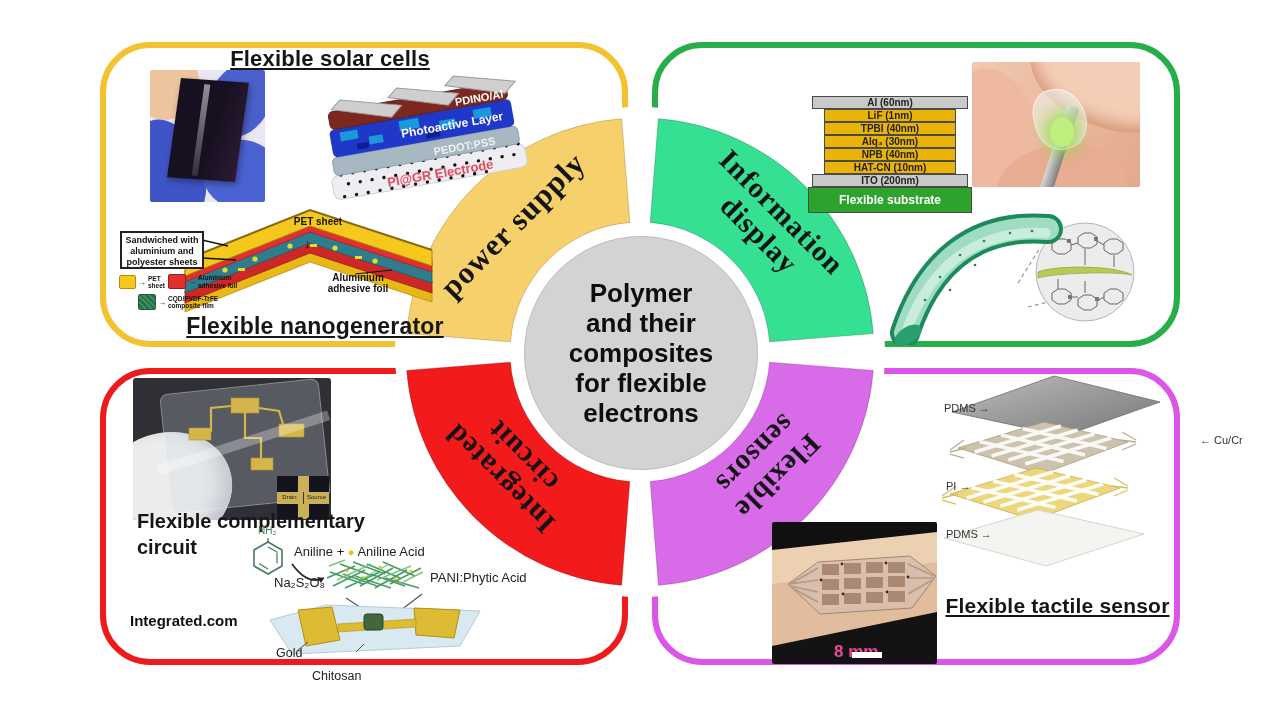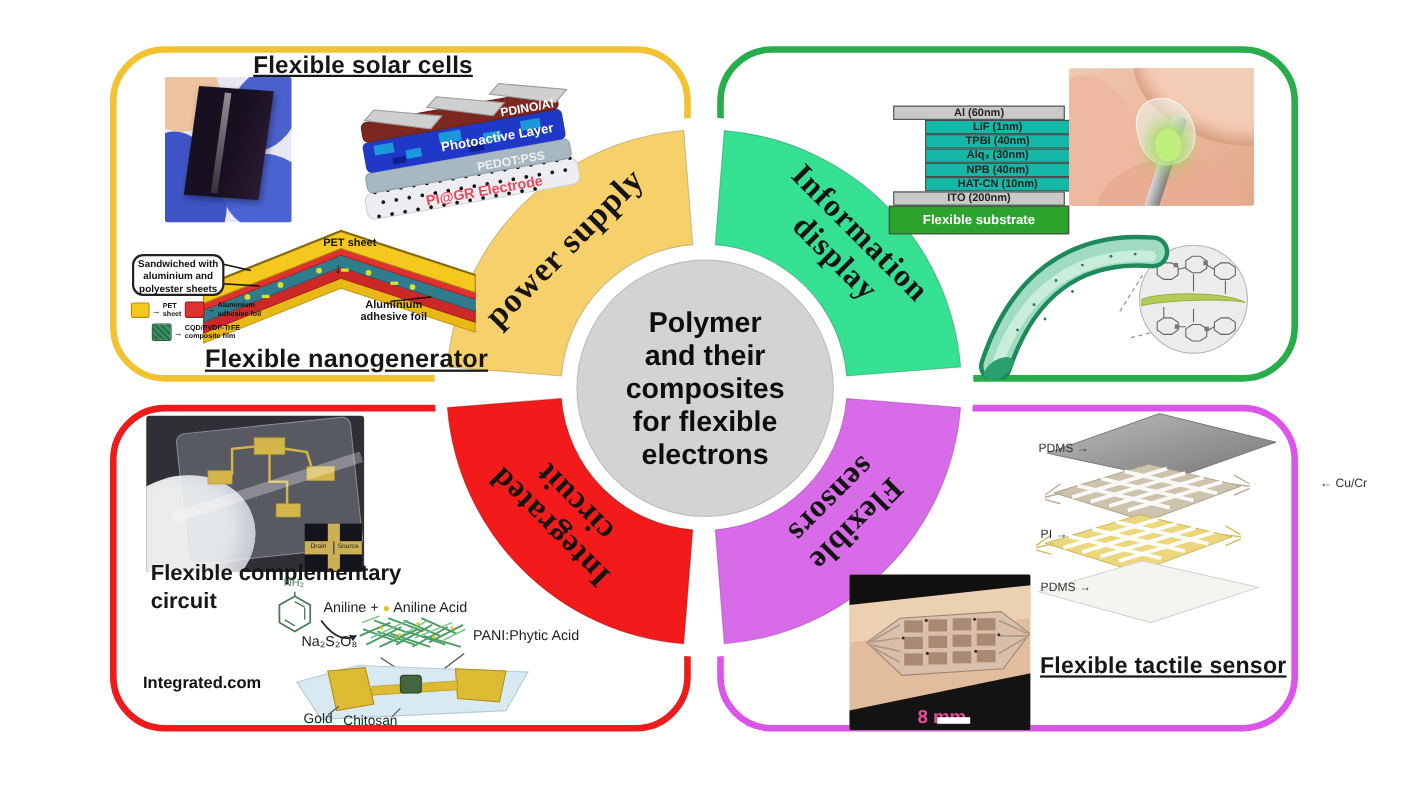--- a/index.html
+++ b/index.html
@@ -21,21 +21,21 @@
   .center-circle div{font:700 26px "Liberation Sans",sans-serif;line-height:1.16;color:#0d0d0d;}
   .arcLabel{position:absolute;z-index:4;font-family:"Liberation Serif",serif;font-weight:700;
             color:#141414;text-align:center;letter-spacing:1px;}
   .content{z-index:5;}
   .qtitle{position:absolute;z-index:5;font:700 22px "Liberation Sans",sans-serif;color:#161616;
           text-align:center;letter-spacing:.2px;text-decoration:underline;}
   
   .bar{position:relative;box-sizing:border-box;border:1px solid #4a4a4a;text-align:center;
        font:700 10px "Liberation Sans",sans-serif;color:#222;line-height:11px;}
   .bar.metal{background:#c9c9c9;width:156px;height:13px;}
-  .bar.organic{background:#14b8a6;width:132px;height:13px;margin-left:29px;}
+  .bar.organic{background:#eab308;width:132px;height:13px;margin-left:12px;}
   .bar.substrate{background:#2da32d;width:164px;height:26px;margin-left:-4px;color:#fff;
                  font-size:12px;line-height:24px;}
   
   .legend-row{position:absolute;display:flex;align-items:center;gap:2px;z-index:6;}
   .swatch{display:inline-block;border-radius:2px;flex:none;}
   .legend-arrow{font:700 8px "Liberation Sans",sans-serif;color:#111;}
   .legend-label{font:700 6.5px "Liberation Sans",sans-serif;color:#111;line-height:1.15;}
   .chemtext{position:absolute;z-index:6;font:400 13px "Liberation Sans",sans-serif;color:#222;}
   .ptr{position:absolute;z-index:6;font:700 10px "Liberation Sans",sans-serif;color:#111;
        text-align:center;line-height:1.12;}
@@ -187,21 +187,21 @@
     <path d="M15,62 L140,12 L262,52 L262,68 L140,28 L15,78 Z" fill="#f5c81e" stroke="#a8800e" stroke-width="1"></path>
     <path d="M15,62 L140,12 L262,52" fill="none" stroke="#8a6a10" stroke-width="2"></path>
     <line x1="32" y1="42" x2="58" y2="48" stroke="#111" stroke-width="1.4"></line>
     <line x1="32" y1="60" x2="66" y2="62" stroke="#111" stroke-width="1.4"></line>
     <line x1="185" y1="76" x2="222" y2="72" stroke="#111" stroke-width="1.2"></line>
   </svg>
 
   <div class="ptr" style="left:290px;top:216px;width:56px;">PET sheet</div>
   <div class="abs content" style="left:304px;top:236px;font:700 13px 'Liberation Sans',sans-serif;color:#111;">↓</div>
   <div class="ptr" style="left:318px;top:272px;width:80px;">Aluminium adhesive foil</div>
-  <div class="abs content" style="left:120px;top:231px;width:84px;height:38px;border:2px solid #222;border-radius:10px;background:#fff;
+  <div class="abs content" style="left:120px;top:231px;width:84px;height:38px;border:2px solid #222;border-radius:0;background:#fff;
        font:700 9px 'Liberation Sans',sans-serif;color:#111;text-align:center;line-height:1.2;padding-top:2px;box-sizing:border-box;">Sandwiched with aluminium and polyester sheets</div>
 
   <div class="legend-row" style="left:119px;top:275px;width:48px;">
     <span class="swatch" style="width:15px;height:12px;background:#f5c81e;border:1px solid #b8890c;"></span>
     <span class="legend-arrow">→</span>
     <span class="legend-label">PET sheet</span>
   </div>
   <div class="legend-row" style="left:168px;top:274px;width:76px;">
     <span class="swatch" style="width:16px;height:13px;background:#e03030;border:1px solid #9c1a1a;"></span>
     <span class="legend-arrow">→</span>
@@ -367,21 +367,21 @@
   <svg class="abs content" style="left:264px;top:600px;" width="226" height="64">
     <path d="M6,20 L62,5 L216,11 L196,46 L28,54 Z" fill="#d8e9f2" stroke="#b5ccd9"></path>
     <path d="M34,10 L68,7 L76,40 L42,46 Z" fill="#ddbb33" stroke="#b09018"></path>
     <path d="M150,8 L196,10 L190,38 L152,35 Z" fill="#ddbb33" stroke="#b09018"></path>
     <path d="M74,24 L152,19 L152,27 L74,32 Z" fill="#ddbb33" stroke="#b09018" stroke-width="0.6"></path>
     <rect x="100" y="14" width="19" height="16" rx="3" fill="#44663f" stroke="#2a452a"></rect>
     <line x1="34" y1="50" x2="44" y2="42" stroke="#555" stroke-width="1"></line>
     <line x1="92" y1="52" x2="100" y2="44" stroke="#555" stroke-width="1"></line>
   </svg>
   <div class="chemtext" style="left:276px;top:646px;font-size:12.5px;">Gold</div>
-  <div class="chemtext" style="left:312px;top:648px;font-size:12.5px;">Chitosan</div>
+  <div class="chemtext" style="left:312px;top:669px;font-size:12.5px;">Chitosan</div>
 
   <div class="abs content" style="left:130px;top:612px;font:700 15px 'Liberation Sans',sans-serif;color:#111;">Integrated.com</div>
 
   <svg class="abs content" style="left:938px;top:368px;" width="232" height="200">
     <defs>
       <linearGradient id="gGray" x1="0" y1="0" x2="1" y2="1">
         <stop offset="0" stop-color="#bdbdbd"></stop>
           <stop offset="1" stop-color="#767676"></stop>
       </linearGradient>
     </defs>

